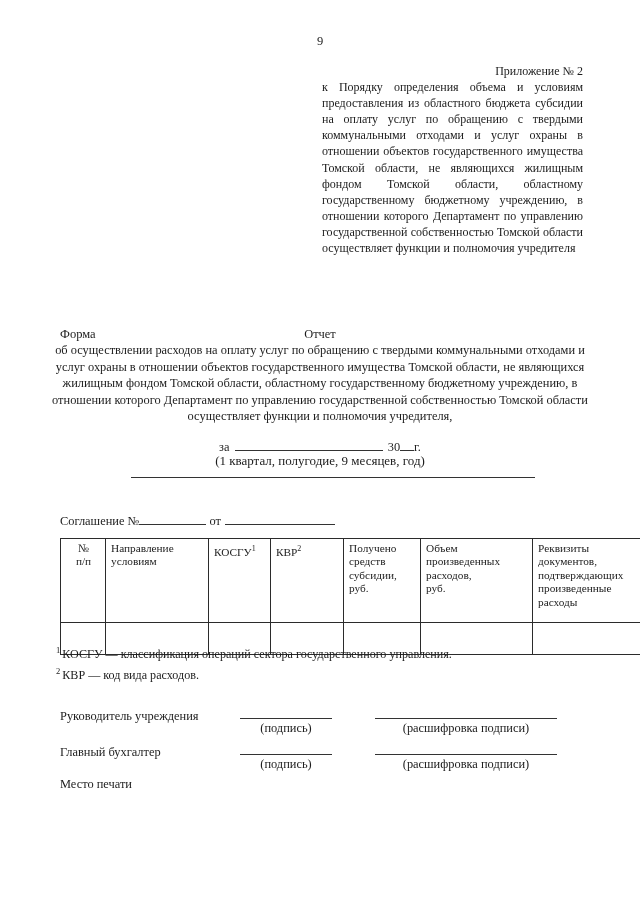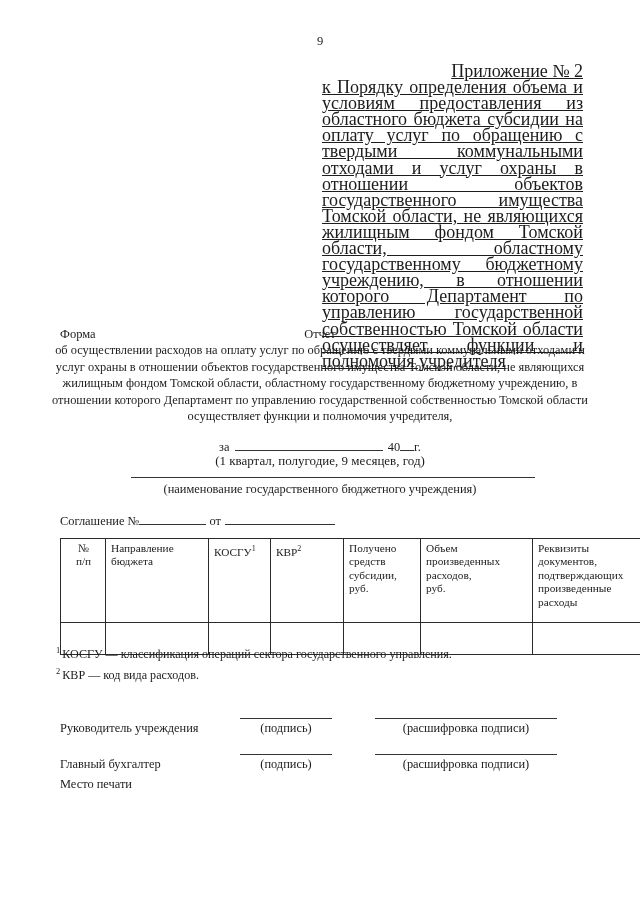--- a/index.html
+++ b/index.html
@@ -32,23 +32,22 @@
     font-size: 12.5px;
     line-height: 14px;
   }
 
   
   .appendix-block {
     position: absolute;
     top: 63px;
     left: 322px;
     width: 261px;
-    font-size: 18px;
+    font-size: 12px;
     line-height: 16.1px;
-    text-decoration: underline;
   }
   .appendix-title {
     text-align: right;
     white-space: nowrap;
   }
   .appendix-body {
     text-align: justify;
     text-align-last: left;
     hyphens: none;
   }
@@ -186,21 +185,21 @@
     font-size: 12.4px;
     line-height: 15px;
   }
   .sig-row {
     position: relative;
     height: 36px;
   }
   .sig-label {
     position: absolute;
     left: 0;
-    top: 16px;
+    top: 4px;
     white-space: nowrap;
     text-align: center;
   }
   .sig-rule-a {
     position: absolute;
     left: 180px;
     top: 13px;
     width: 92px;
     border-bottom: 1px solid #333;
     height: 0;
@@ -249,43 +248,42 @@
   <div class="forma">Форма</div>
 
   <div class="report-heading">
     <span class="ttl">Отчет</span>
     <span>об осуществлении расходов на оплату услуг по обращению с твердыми коммунальными отходами и услуг охраны в отношении объектов государственного имущества Томской области, не являющихся жилищным фондом Томской области, областному государственному бюджетному учреждению, в отношении которого Департамент по управлению государственной собственностью Томской области осуществляет функции и полномочия учредителя,</span>
   </div>
 
   <div class="period-line">
     <span>за</span>
     <span class="ruled w-period"></span>
-    <span>40</span><span class="ruled w-year"></span><span>г.</span>
+    <span>30</span><span class="ruled w-year"></span><span>г.</span>
   </div>
 
   <div class="period-hint">(1 квартал, полугодие, 9 месяцев, год)</div>
 
   <div class="inst-rule"></div>
-  <div class="inst-caption">(наименование государственного бюджетного учреждения)</div>
 
   <div class="agreement-line">
     <span>Соглашение №</span><span class="ruled w-agr-num"></span>
     <span>от</span><span class="ruled w-agr-date"></span>
   </div>
 
   <table class="exp-table">
     <thead>
       <tr>
         <th class="c-num">
           <span>№</span><br>
           <span>п/п</span>
         </th>
         <th class="c-dir">
           <span>Направление</span><br>
-          <span>бюджета</span>
+          <span>условиям</span>
         </th>
         <th class="c-kosgu">
           <span>КОСГУ</span><sup>1</sup>
         </th>
         <th class="c-kvr">
           <span>КВР</span><sup>2</sup>
         </th>
         <th class="c-received">
           <span>Получено</span><br>
           <span>средств</span><br>

